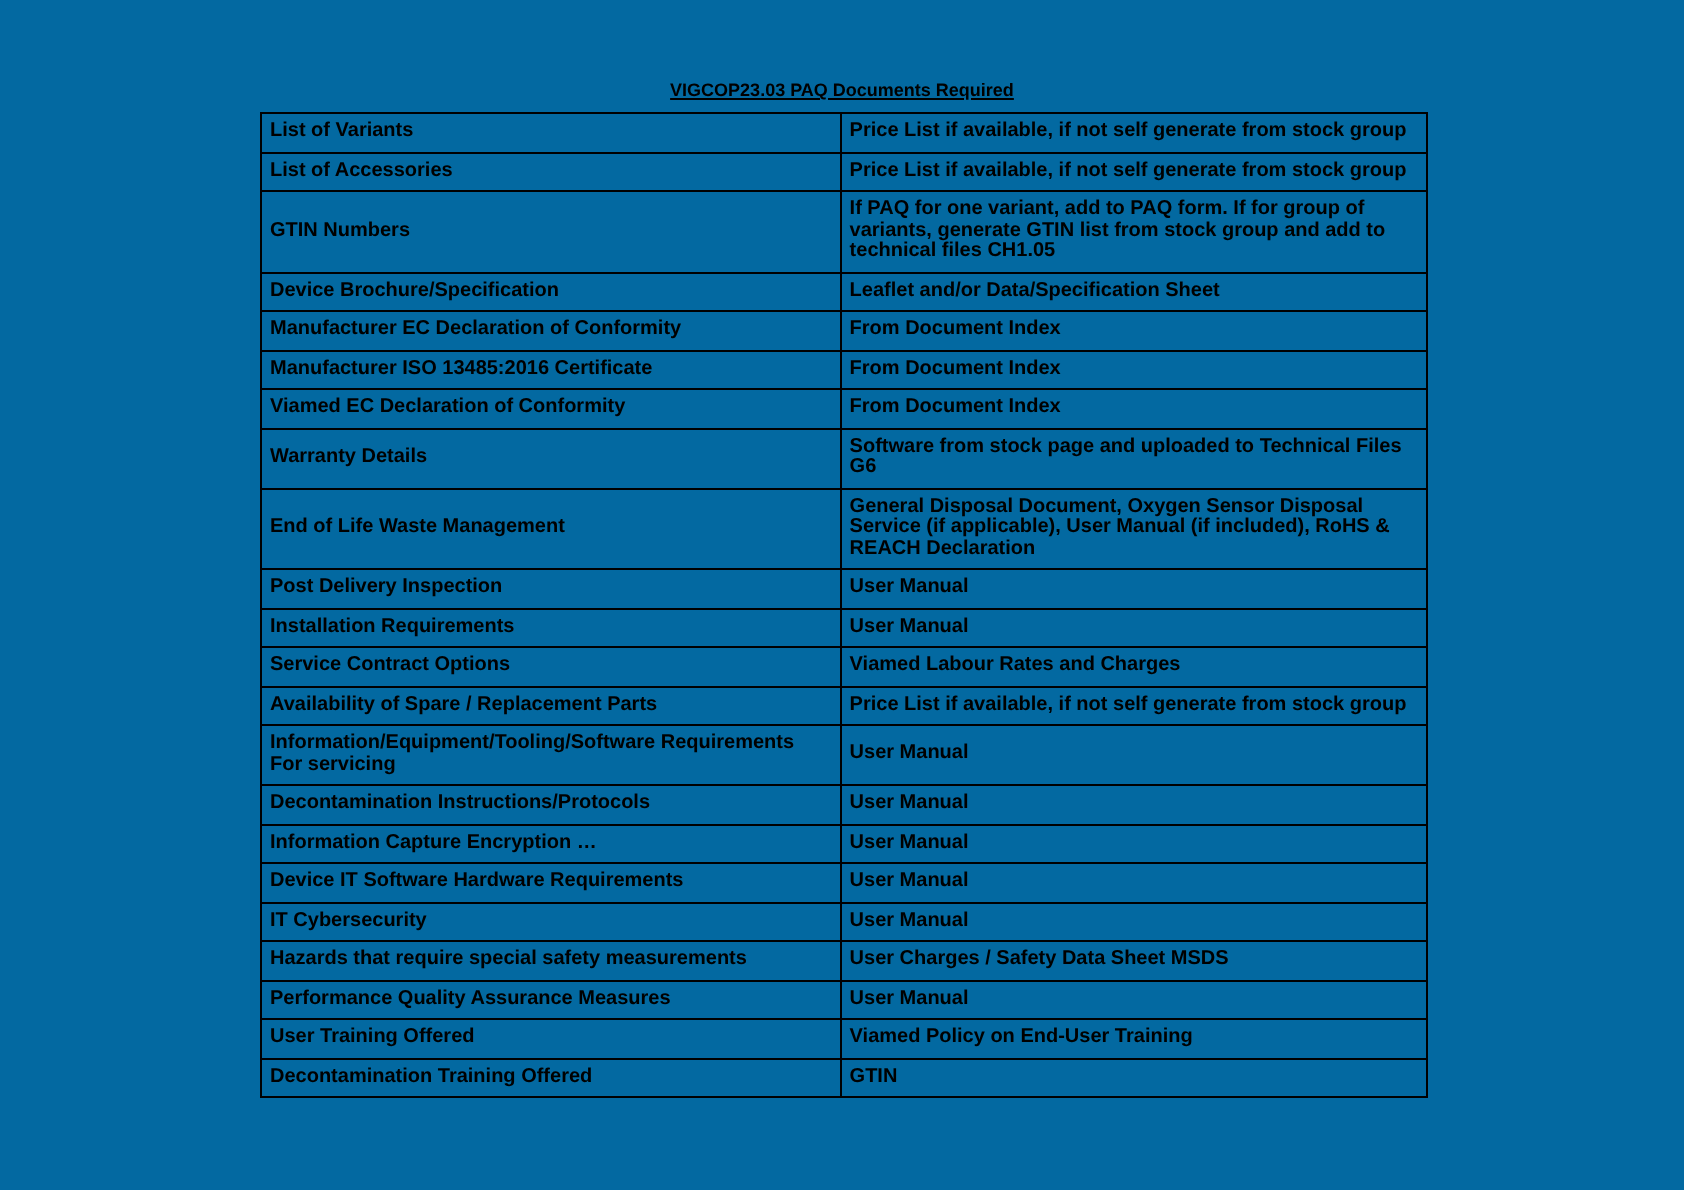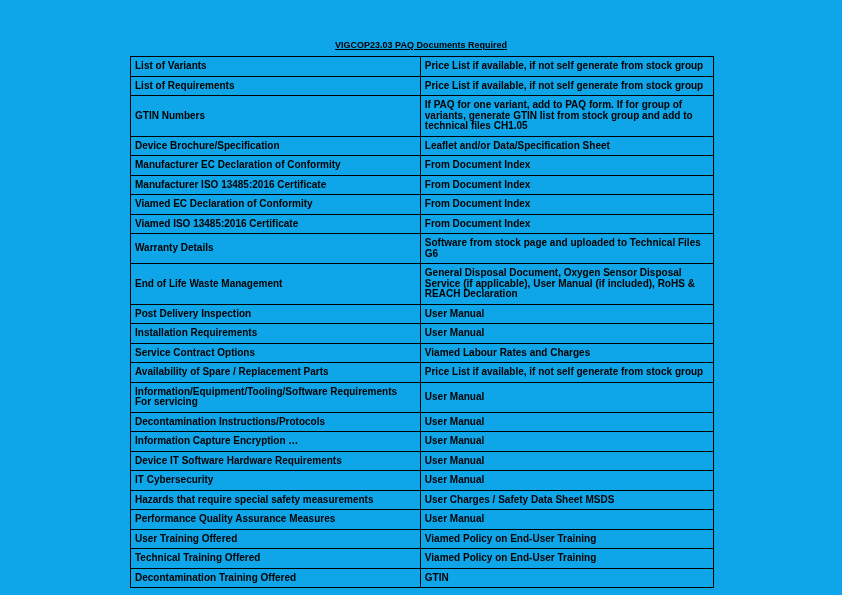--- a/index.html
+++ b/index.html
@@ -4,21 +4,21 @@
 <style>
   html, body {
     margin: 0;
     padding: 0;
     background: #ffffff;
   }
   .page {
     position: relative;
     width: 842px;
     height: 595px;
-    background: #0ea5e9;
+    background: #0369a1;
     font-family: "Liberation Sans", sans-serif;
     color: #000000;
     overflow: hidden;
   }
   .doc-title {
     position: absolute;
     top: 40px;
     left: 0;
     width: 100%;
     text-align: center;
@@ -53,45 +53,41 @@
 
 <div class="page">
   <div class="doc-title">VIGCOP23.03 PAQ Documents Required</div>
   <table class="doc-table">
     <tbody id="table-body">
         <tr>
           <td class="label-cell">List of Variants</td>
           <td class="value-cell">Price List if available, if not self generate from stock group</td>
         </tr>
         <tr>
-          <td class="label-cell">List of Requirements</td>
+          <td class="label-cell">List of Accessories</td>
           <td class="value-cell">Price List if available, if not self generate from stock group</td>
         </tr>
         <tr>
           <td class="label-cell">GTIN Numbers</td>
           <td class="value-cell">If PAQ for one variant, add to PAQ form. If for group of variants, generate GTIN list from stock group and add to technical files CH1.05</td>
         </tr>
         <tr>
           <td class="label-cell">Device Brochure/Specification</td>
           <td class="value-cell">Leaflet and/or Data/Specification Sheet</td>
         </tr>
         <tr>
           <td class="label-cell">Manufacturer EC Declaration of Conformity</td>
           <td class="value-cell">From Document Index</td>
         </tr>
         <tr>
           <td class="label-cell">Manufacturer ISO 13485:2016 Certificate</td>
           <td class="value-cell">From Document Index</td>
         </tr>
         <tr>
           <td class="label-cell">Viamed EC Declaration of Conformity</td>
-          <td class="value-cell">From Document Index</td>
-        </tr>
-        <tr>
-          <td class="label-cell">Viamed ISO 13485:2016 Certificate</td>
           <td class="value-cell">From Document Index</td>
         </tr>
         <tr>
           <td class="label-cell">Warranty Details</td>
           <td class="value-cell">Software from stock page and uploaded to Technical Files G6</td>
         </tr>
         <tr>
           <td class="label-cell">End of Life Waste Management</td>
           <td class="value-cell">General Disposal Document, Oxygen Sensor Disposal Service (if applicable), User Manual (if included), RoHS &amp; REACH Declaration</td>
         </tr>
@@ -138,22 +134,18 @@
         </tr>
         <tr>
           <td class="label-cell">Performance Quality Assurance Measures</td>
           <td class="value-cell">User Manual</td>
         </tr>
         <tr>
           <td class="label-cell">User Training Offered</td>
           <td class="value-cell">Viamed Policy on End-User Training</td>
         </tr>
         <tr>
-          <td class="label-cell">Technical Training Offered</td>
-          <td class="value-cell">Viamed Policy on End-User Training</td>
-        </tr>
-        <tr>
           <td class="label-cell">Decontamination Training Offered</td>
           <td class="value-cell">GTIN</td>
         </tr>
       </tbody>
   </table>
 </div>
 
 </body></html>

